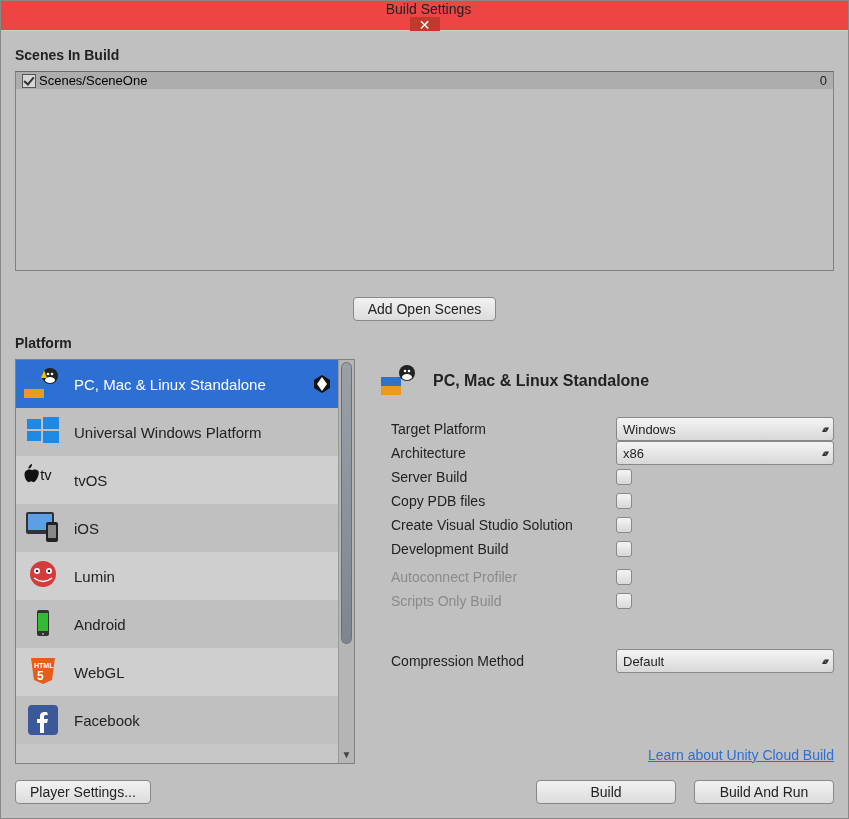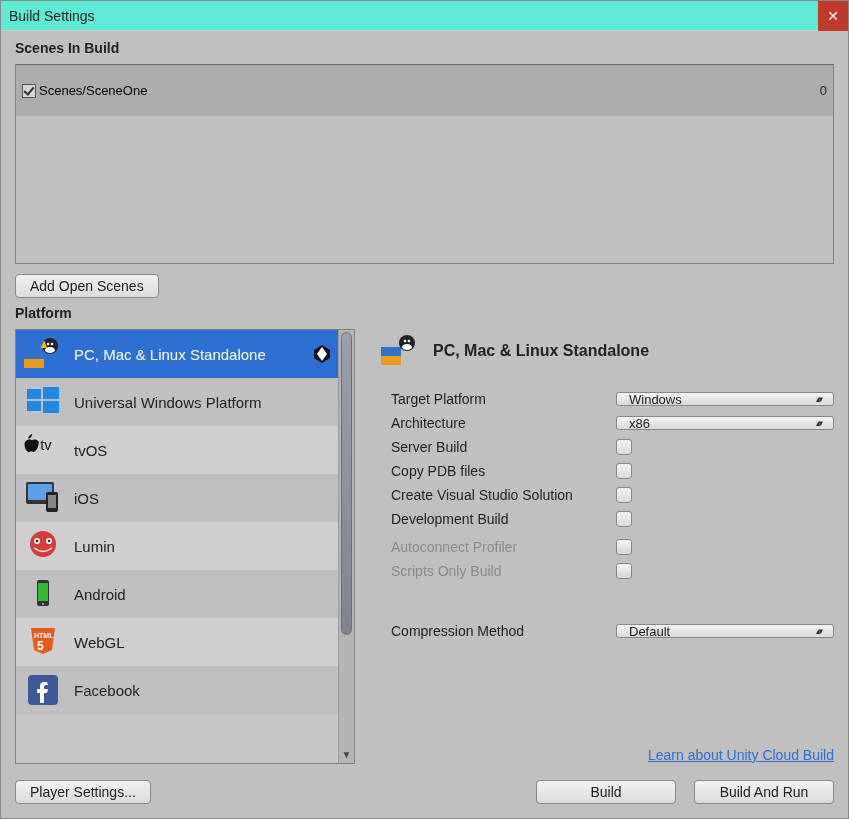--- a/index.html
+++ b/index.html
@@ -1,36 +1,36 @@
 <!DOCTYPE html>
 <html><head>
 <meta charset="utf-8">
 <style>
 * { box-sizing: border-box; margin: 0; padding: 0; font-family: "Segoe UI", Tahoma, sans-serif; }
 body { width: 849px; height: 819px; background: #fff; overflow: hidden; }
 .window { width: 849px; height: 819px; border: 1px solid #888; background: #c0c0c0; display: flex; flex-direction: column; }
 
 
-.titlebar { height: 30px; background: #5eead4; display: flex; align-items: center; justify-content: space-between; border-bottom: 1px solid #ccc; }
+.titlebar { height: 30px; background: #ef4444; display: flex; align-items: center; justify-content: space-between; border-bottom: 1px solid #ccc; flex-direction: column; }
 .titlebar .title { padding-left: 8px; font-size: 14px; color: #222; }
 .titlebar .close { width: 30px; height: 30px; background: #c0392b; color: #fff; display: flex; align-items: center; justify-content: center; font-size: 14px; cursor: pointer; }
 
 
 .body { flex: 1; padding: 8px 14px 14px 14px; display: flex; flex-direction: column; gap: 6px; background: #c0c0c0; }
 
 
-.section-label { font-size: 14px; font-weight: bold; color: #222; margin-top: 1px; margin-bottom: 2px; }
+.section-label { font-size: 14px; font-weight: bold; color: #222; margin-top: 8px; margin-bottom: 2px; }
 .scenes-box { height: 200px; background: #c0c0c0; border: 1px solid #808080; border-top-color: #6a6a6a; padding: 0; overflow: hidden; }
-.scene-row { display: flex; align-items: center; justify-content: space-between; padding: 18px 6px; background: #adadad; font-size: 13px; }
+.scene-row { display: flex; align-items: center; justify-content: space-between; padding: 1px 6px; background: #adadad; font-size: 13px; }
 .scene-row .left { display: flex; align-items: center; gap: 3px; }
 .scene-row .idx { font-size: 13px; color: #222; }
 .checkmark { width: 14px; height: 14px; border: 1px solid #555; background: #d6d6d6; position: relative; display: inline-block; }
 .checkmark.checked::after { content: ""; position: absolute; left: 3px; top: 0px; width: 4px; height: 8px; border: solid #333; border-width: 0 2px 2px 0; transform: rotate(40deg); }
 
-.row-right { display: flex; justify-content: flex-start; margin-top: 4px; }
+.row-right { display: flex; justify-content: center; margin-top: 20px; }
 .btn { background: linear-gradient(#f2f2f2,#dcdcdc); border: 1px solid #888; border-radius: 4px; padding: 3px 14px; font-size: 14px; color: #222; cursor: pointer; }
 
 
 .split { display: flex; gap: 24px; flex: 1; min-height: 0; }
 .platform-panel { width: 340px; display: flex; flex-direction: column; }
 .platform-list-wrap { flex: 1; border: 1px solid #808080; background: #c7c7c7; display: flex; min-height: 0; }
 .platform-list { flex: 1; overflow-y: auto; }
 .platform-item { display: flex; align-items: center; gap: 10px; padding: 6px 6px; font-size: 15px; color: #222; cursor: pointer; }
 .platform-item:nth-child(even){ background:#c0c0c0; }
 .platform-item:nth-child(odd){ background:#cfcfcf; }
@@ -42,21 +42,21 @@
 .scrollbar .arrow-down { position:absolute; bottom:2px; left:0; right:0; height:14px; display:flex; align-items:center; justify-content:center; color:#444; font-size:10px;}
 
 
 .settings-panel { flex: 1; display: flex; flex-direction: column; padding-top: 4px; }
 .settings-header { display: flex; align-items: center; gap: 12px; margin-bottom: 18px; }
 .settings-header .title { font-size: 16px; font-weight: bold; color: #222; }
 .field-row { display: flex; align-items: center; height: 24px; font-size: 14px; color: #222; }
 .field-row.disabled { color: #8a8a8a; align-items: flex-end; }
 .field-row .label { width: 225px; margin-left: 12px; }
 .field-row .ctrl { flex: 1; display:flex; }
-.dropdown { flex:1; background: linear-gradient(#f4f4f4,#d8d8d8); border: 1px solid #888; border-radius: 3px; height: 14px; display: flex; align-items: center; justify-content: space-between; padding: 0 12px; font-size: 13px; color: #222; cursor: pointer; }
+.dropdown { flex:1; background: linear-gradient(#f4f4f4,#d8d8d8); border: 1px solid #888; border-radius: 3px; height: 24px; display: flex; align-items: center; justify-content: space-between; padding: 0 6px; font-size: 13px; color: #222; cursor: pointer; }
 .dropdown .caret { font-size: 9px; color: #333; letter-spacing:-2px; }
 .checkbox { width: 16px; height: 16px; background: linear-gradient(#f4f4f4,#d8d8d8); border: 1px solid #888; border-radius: 3px; }
 
 .spacer { flex: 1; }
 .link-row { text-align: right; margin-top: 2px; }
 .link { color: #2d6fd2; text-decoration: underline; font-size: 14px; cursor: pointer; }
 
 
 .footer { display: flex; justify-content: space-between; align-items: center; margin-top: 10px; gap: 10px; }
 .footer .right { display: flex; gap: 18px; }

